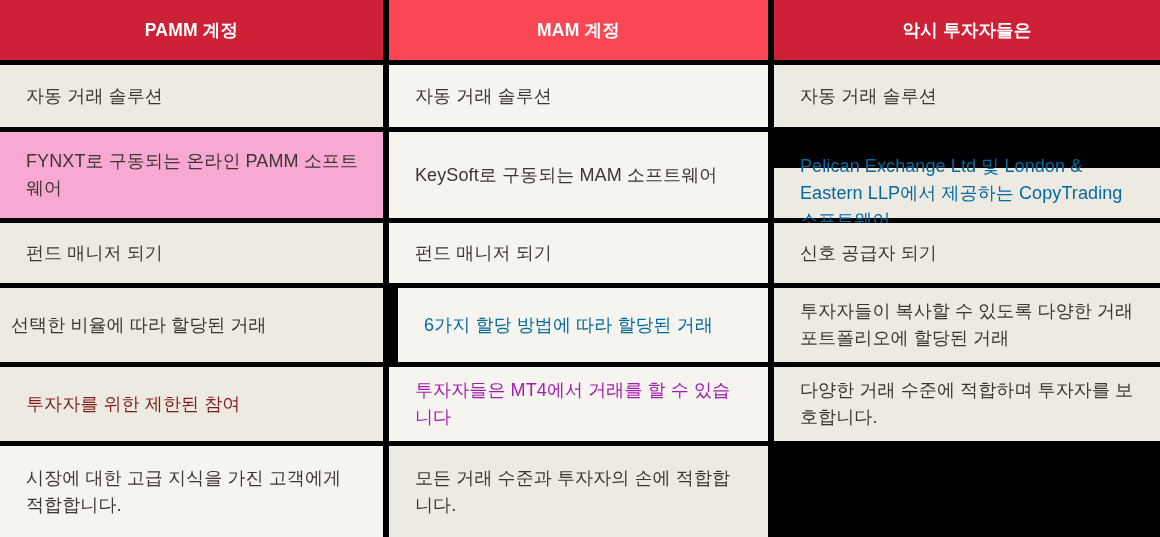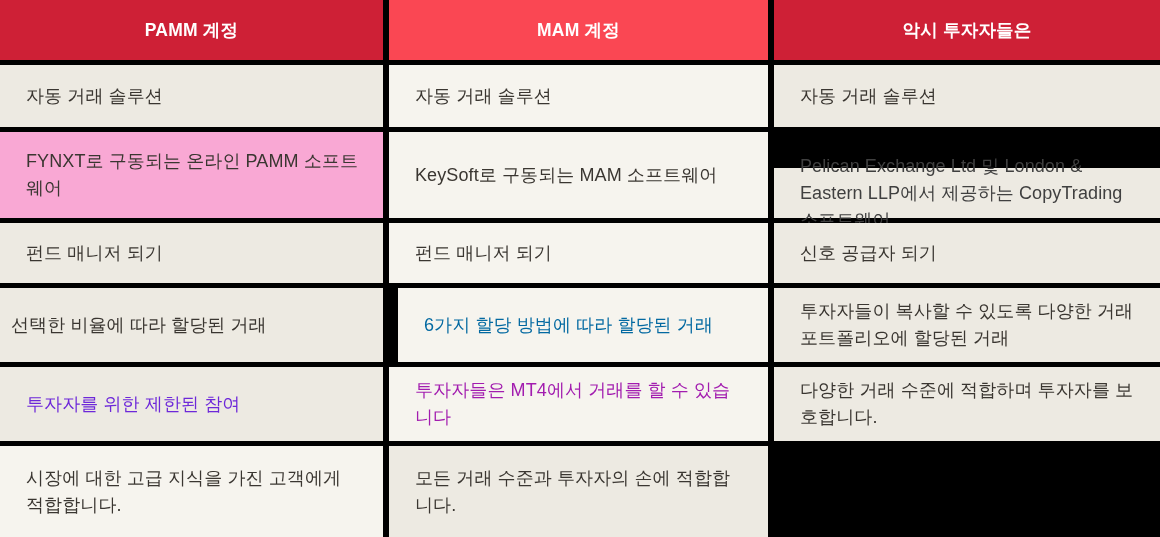--- a/index.html
+++ b/index.html
@@ -51,29 +51,29 @@
   <div class="cell header" style="background: rgb(206, 32, 54); color: rgb(255, 255, 255);">PAMM 계정</div>
   <div class="cell header" style="background: rgb(250, 71, 83); color: rgb(255, 255, 255);">MAM 계정</div>
   <div class="cell header" style="background: rgb(206, 32, 54); color: rgb(255, 255, 255);">악시 투자자들은</div>
 
   <div class="cell" style="background: rgb(237, 234, 226); color: rgb(58, 54, 49);">자동 거래 솔루션</div>
   <div class="cell" style="background: rgb(246, 244, 238); color: rgb(58, 54, 49);">자동 거래 솔루션</div>
   <div class="cell" style="background: rgb(237, 234, 226); color: rgb(58, 54, 49);">자동 거래 솔루션</div>
 
   <div class="cell" style="background: #f9a8d4; color: rgb(58, 54, 49);">FYNXT로 구동되는 온라인 PAMM 소프트웨어</div>
   <div class="cell" style="background: rgb(246, 244, 238); color: rgb(58, 54, 49);">KeySoft로 구동되는 MAM 소프트웨어</div>
-  <div class="cell" style="background: rgb(237, 234, 226); color: #404040; margin-top: 36px;">Pelican Exchange Ltd 및 London &amp; Eastern LLP에서 제공하는 CopyTrading 소프트웨어</div>
+  <div class="cell" style="background: rgb(237, 234, 226); color: #0369a1; margin-top: 36px;">Pelican Exchange Ltd 및 London &amp; Eastern LLP에서 제공하는 CopyTrading 소프트웨어</div>
 
   <div class="cell" style="background: rgb(237, 234, 226); color: rgb(58, 54, 49);">펀드 매니저 되기</div>
   <div class="cell" style="background: rgb(246, 244, 238); color: rgb(58, 54, 49);">펀드 매니저 되기</div>
   <div class="cell" style="background: rgb(237, 234, 226); color: rgb(58, 54, 49);">신호 공급자 되기</div>
 
   <div class="cell" style="background: rgb(237, 234, 226); color: rgb(58, 54, 49); padding-left: 11px;">선택한 비율에 따라 할당된 거래</div>
   <div class="cell" style="background: rgb(246, 244, 238); color: #0369a1; margin-left: 9px;">6가지 할당 방법에 따라 할당된 거래</div>
   <div class="cell" style="background: rgb(237, 234, 226); color: rgb(58, 54, 49);">투자자들이 복사할 수 있도록 다양한 거래 포트폴리오에 할당된 거래</div>
 
-  <div class="cell" style="background: rgb(237, 234, 226); color: #6d28d9;">투자자를 위한 제한된 참여</div>
+  <div class="cell" style="background: rgb(237, 234, 226); color: #7f1d1d;">투자자를 위한 제한된 참여</div>
   <div class="cell" style="background: rgb(246, 244, 238); color: #a21caf;">투자자들은 MT4에서 거래를 할 수 있습니다</div>
 
   <div class="cell" style="background: rgb(237, 234, 226); color: rgb(58, 54, 49);">다양한 거래 수준에 적합하며 투자자를 보호합니다.</div>
   <div class="cell" style="background: rgb(246, 244, 238); color: rgb(58, 54, 49);">시장에 대한 고급 지식을 가진 고객에게 적합합니다.</div>
   <div class="cell" style="background: rgb(237, 234, 226); color: rgb(58, 54, 49);">모든 거래 수준과 투자자의 손에 적합합니다.</div>
 </div>
 
 </body></html>

